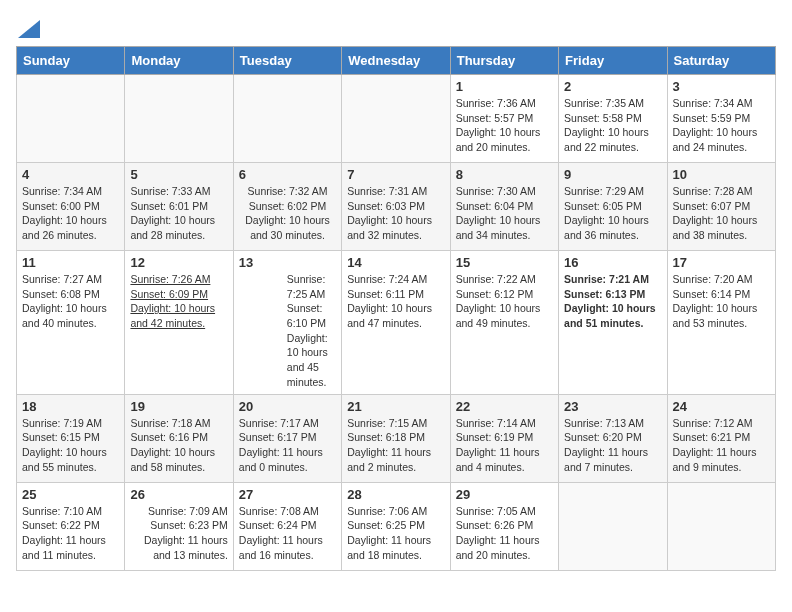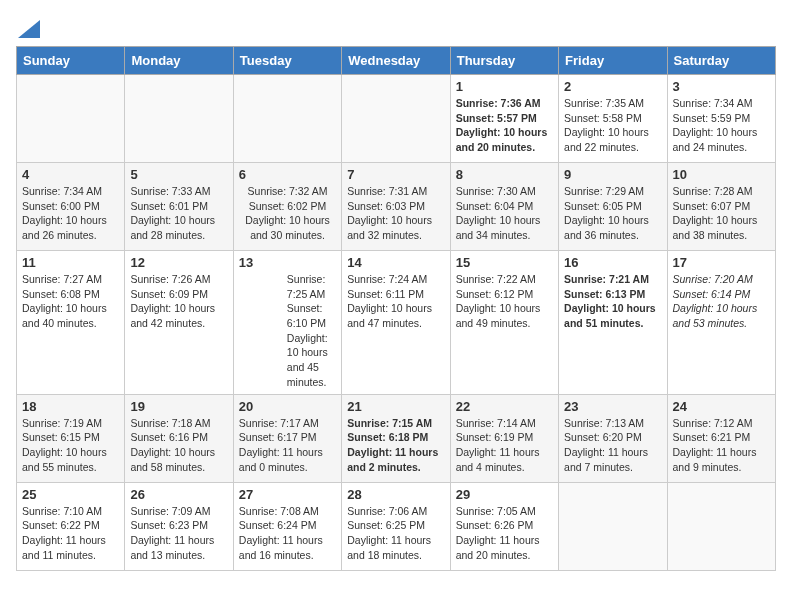--- a/index.html
+++ b/index.html
@@ -111,21 +111,21 @@
       </tr>
   </thead>
   <tbody id="calendar-body">
   <tr>
         <td class="empty-cell"></td>
         <td class="empty-cell"></td>
         <td class="empty-cell"></td>
         <td class="empty-cell"></td>
         <td>
           <span class="day-number">1</span>
-          <div class="day-info" style="white-space: pre-line; font-weight: bold;">Sunrise: 7:36 AM
+          <div class="day-info" style="white-space: pre-line;">Sunrise: 7:36 AM
 Sunset: 5:57 PM
 Daylight: 10 hours and 20 minutes.</div>
         </td>
         <td>
           <span class="day-number">2</span>
           <div class="day-info" style="white-space: pre-line;">Sunrise: 7:35 AM
 Sunset: 5:58 PM
 Daylight: 10 hours and 22 minutes.</div>
         </td>
         <td>
@@ -181,21 +181,21 @@
       </tr>
       <tr>
         <td>
           <span class="day-number">11</span>
           <div class="day-info" style="white-space: pre-line;">Sunrise: 7:27 AM
 Sunset: 6:08 PM
 Daylight: 10 hours and 40 minutes.</div>
         </td>
         <td>
           <span class="day-number">12</span>
-          <div class="day-info" style="white-space: pre-line;">Sunrise: 7:26 AM
+          <div class="day-info" style="white-space: pre-line; text-decoration: underline;">Sunrise: 7:26 AM
 Sunset: 6:09 PM
 Daylight: 10 hours and 42 minutes.</div>
         </td>
         <td>
           <span class="day-number">13</span>
           <div class="day-info" style="white-space: pre-line; margin-left: 48px;">Sunrise: 7:25 AM
 Sunset: 6:10 PM
 Daylight: 10 hours and 45 minutes.</div>
         </td>
         <td>
@@ -211,21 +211,21 @@
 Daylight: 10 hours and 49 minutes.</div>
         </td>
         <td>
           <span class="day-number">16</span>
           <div class="day-info" style="white-space: pre-line; font-weight: bold;">Sunrise: 7:21 AM
 Sunset: 6:13 PM
 Daylight: 10 hours and 51 minutes.</div>
         </td>
         <td>
           <span class="day-number">17</span>
-          <div class="day-info" style="white-space: pre-line; font-style: italic;">Sunrise: 7:20 AM
+          <div class="day-info" style="white-space: pre-line;">Sunrise: 7:20 AM
 Sunset: 6:14 PM
 Daylight: 10 hours and 53 minutes.</div>
         </td>
       </tr>
       <tr>
         <td>
           <span class="day-number">18</span>
           <div class="day-info" style="white-space: pre-line;">Sunrise: 7:19 AM
 Sunset: 6:15 PM
 Daylight: 10 hours and 55 minutes.</div>
@@ -237,21 +237,21 @@
 Daylight: 10 hours and 58 minutes.</div>
         </td>
         <td>
           <span class="day-number">20</span>
           <div class="day-info" style="white-space: pre-line;">Sunrise: 7:17 AM
 Sunset: 6:17 PM
 Daylight: 11 hours and 0 minutes.</div>
         </td>
         <td>
           <span class="day-number">21</span>
-          <div class="day-info" style="white-space: pre-line; font-weight: bold;">Sunrise: 7:15 AM
+          <div class="day-info" style="white-space: pre-line;">Sunrise: 7:15 AM
 Sunset: 6:18 PM
 Daylight: 11 hours and 2 minutes.</div>
         </td>
         <td>
           <span class="day-number">22</span>
           <div class="day-info" style="white-space: pre-line;">Sunrise: 7:14 AM
 Sunset: 6:19 PM
 Daylight: 11 hours and 4 minutes.</div>
         </td>
         <td>
@@ -269,21 +269,21 @@
       </tr>
       <tr>
         <td>
           <span class="day-number">25</span>
           <div class="day-info" style="white-space: pre-line;">Sunrise: 7:10 AM
 Sunset: 6:22 PM
 Daylight: 11 hours and 11 minutes.</div>
         </td>
         <td>
           <span class="day-number">26</span>
-          <div class="day-info" style="white-space: pre-line;">Sunrise: 7:09 AM
+          <div class="day-info" style="white-space: pre-line; text-align: right;">Sunrise: 7:09 AM
 Sunset: 6:23 PM
 Daylight: 11 hours and 13 minutes.</div>
         </td>
         <td>
           <span class="day-number">27</span>
           <div class="day-info" style="white-space: pre-line;">Sunrise: 7:08 AM
 Sunset: 6:24 PM
 Daylight: 11 hours and 16 minutes.</div>
         </td>
         <td>

